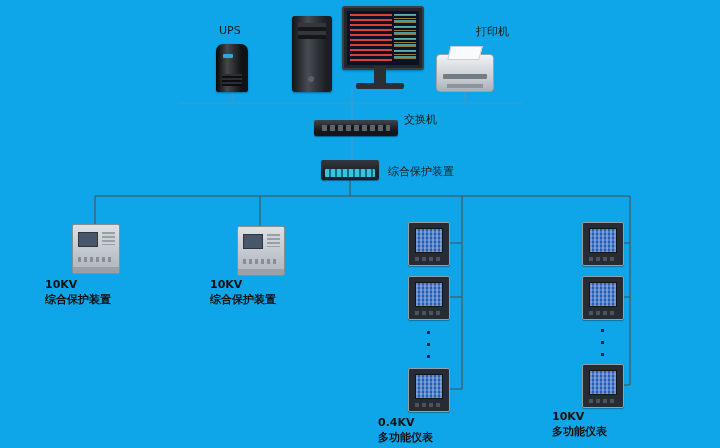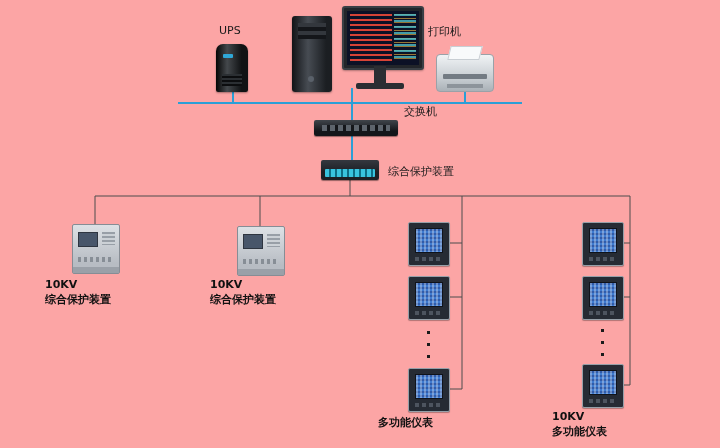--- a/index.html
+++ b/index.html
@@ -1,18 +1,18 @@
 <!DOCTYPE html>
 <html><head>
 <meta charset="utf-8">
 <style>
   html,body{margin:0;padding:0;width:720px;height:448px;}
   .canvas{
     position:relative;width:720px;height:448px;overflow:hidden;
-    background:#fca5a5;
+    background:#0ea5e9;
     font-family:"DejaVu Sans","Liberation Sans",sans-serif;
     text-decoration:underline;
   }
   .wires{position:absolute;left:0;top:0;width:720px;height:448px;}
   .lbl{position:absolute;font-size:11px;color:#1a1a1a;white-space:nowrap;}
   .cap{position:absolute;font-size:11px;font-weight:bold;color:#111;
        text-align:left;line-height:1.35;white-space:nowrap;}
   .cap span{display:block;}
 
   
@@ -132,31 +132,31 @@
   <div class="tower">
     <div class="tw-bays"></div>
     <div class="tw-btn"></div>
   </div>
   <div class="monitor">
     <div class="screen"></div>
   </div>
   <div class="m-neck"></div>
   <div class="m-base"></div>
 
-  <div class="lbl" style="left:428px;top:24px;">打印机</div>
+  <div class="lbl" style="left:476px;top:24px;">打印机</div>
   <div class="printer">
     <div class="pr-paper"></div>
     <div class="pr-slot"></div>
     <div class="pr-tray"></div>
   </div>
 
   <div class="switch">
     <div class="sw-ports"></div>
   </div>
-  <div class="lbl" style="left:404px;top:104px;">交换机</div>
+  <div class="lbl" style="left:404px;top:112px;">交换机</div>
 
   <div class="server">
     <div class="ss-ports"></div>
   </div>
   <div class="lbl" style="left:388px;top:164px;">综合保护装置</div>
 
   <div class="protect" style="left:72px;top:224px;">
     <div class="pt-screen"></div>
     <div class="pt-keys"></div>
     <div class="pt-row"></div>
@@ -189,20 +189,21 @@
   <div class="dotcol" style="left:427px;top:331px;">
     <div class="dot"></div>
     <div class="dot"></div>
     <div class="dot"></div>
   </div>
   <div class="meter" style="left:408px;top:368px;">
     <div class="mt-screen"></div>
     <div class="mt-btns"></div>
   </div>
   <div class="cap" style="left:378px;top:416px;width:100px;">
+    <span>0.4KV</span>
     <span>多功能仪表</span>
   </div>
 
   <div class="meter" style="left:582px;top:222px;">
     <div class="mt-screen"></div>
     <div class="mt-btns"></div>
   </div>
   <div class="meter" style="left:582px;top:276px;">
     <div class="mt-screen"></div>
     <div class="mt-btns"></div>

